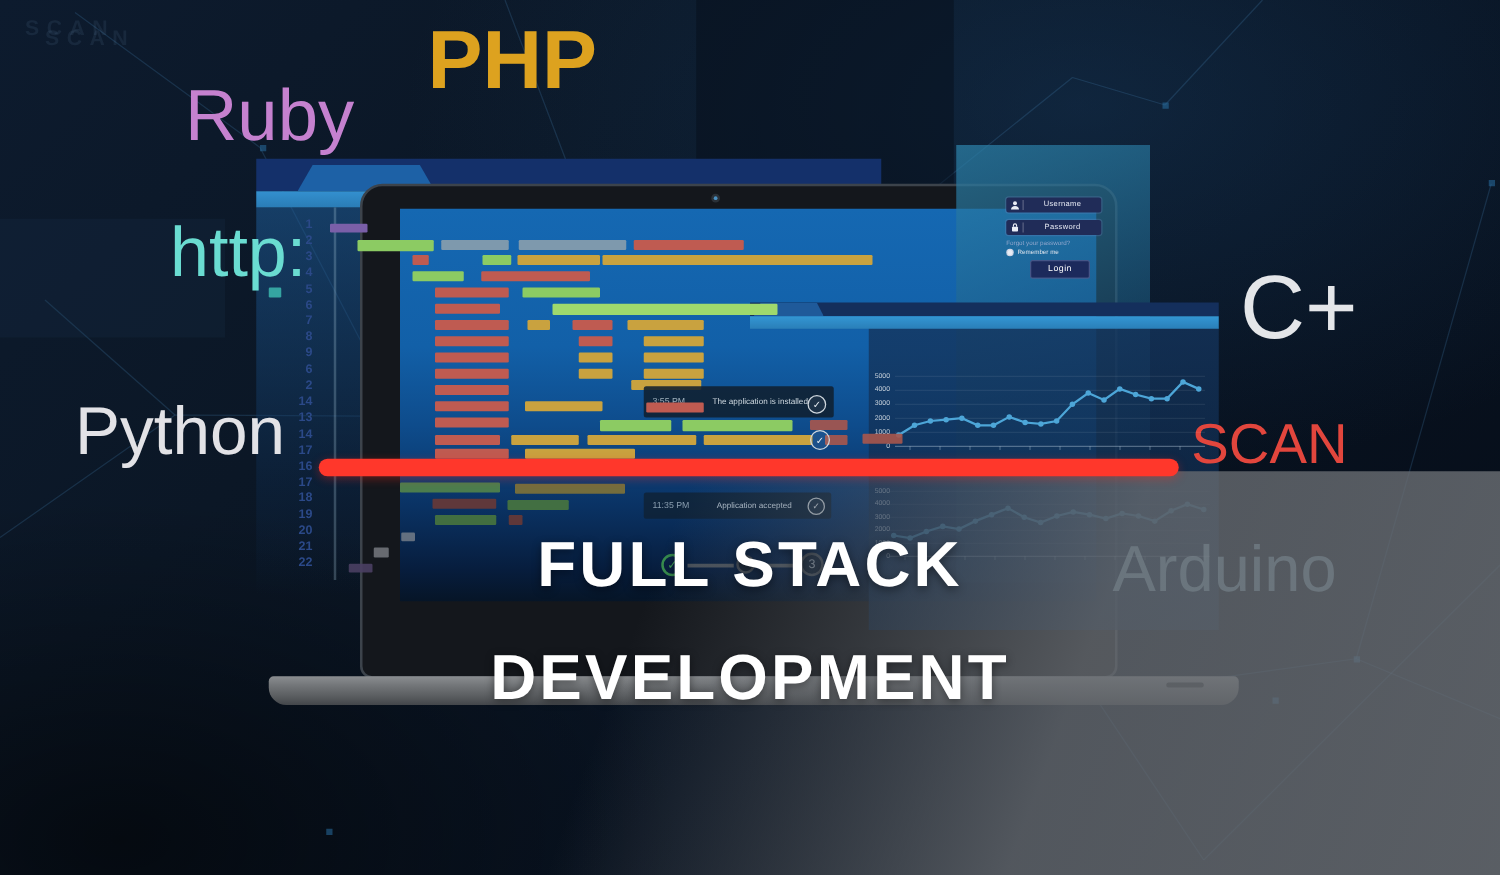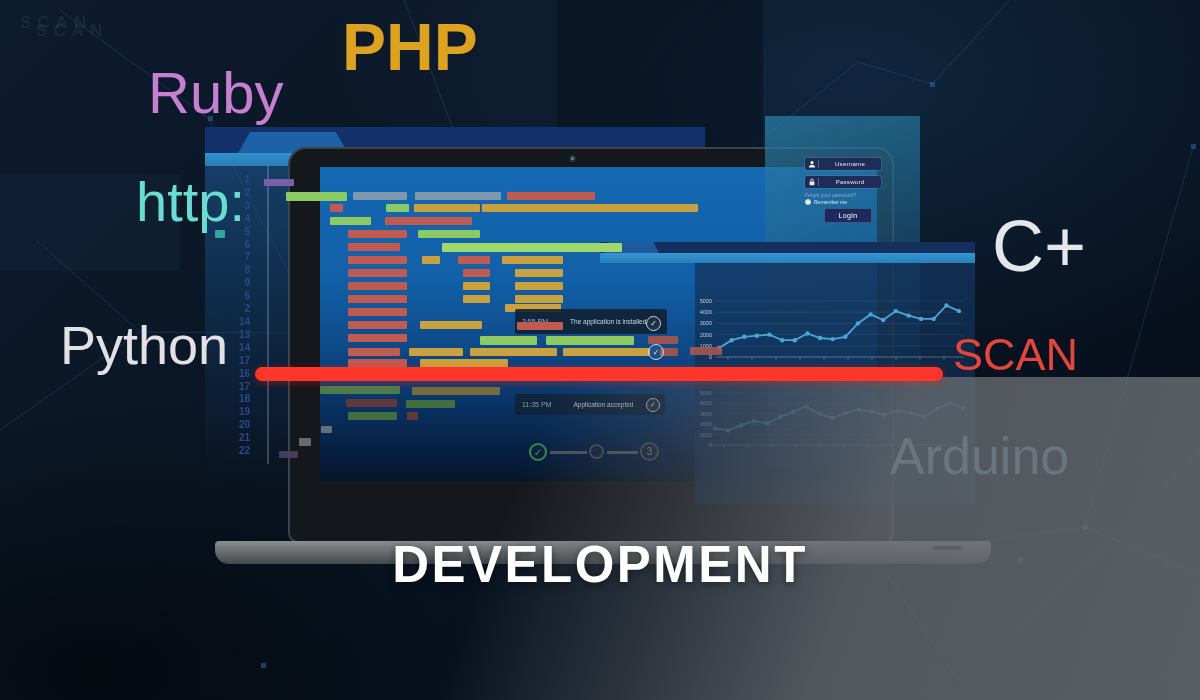--- a/index.html
+++ b/index.html
@@ -392,15 +392,16 @@
   <div class="abs red-bar"></div>
 
   <div class="lang lang-php" style="color: rgb(221, 162, 31);">PHP</div>
   <div class="lang lang-ruby" style="color: rgb(197, 129, 207);">Ruby</div>
   <div class="lang lang-http" style="color: rgb(106, 220, 209);">http:</div>
   <div class="lang lang-cplus" style="color: rgb(228, 230, 233);">C+</div>
   <div class="lang lang-python" style="color: rgb(226, 226, 230);">Python</div>
   <div class="lang lang-swift" style="color: rgb(226, 70, 61);">SCAN</div>
   <div class="lang lang-arduino" style="color: rgb(143, 182, 201);">Arduino</div>
 
-  <div class="title-line" style="top:539px;">DEVELOPMENT</div>
+  <div class="title-line" style="top:426px;">FULL STACK</div>
+  <div class="title-line" style="top:516px;">DEVELOPMENT</div>
 
 </div>
 
 </body></html>

